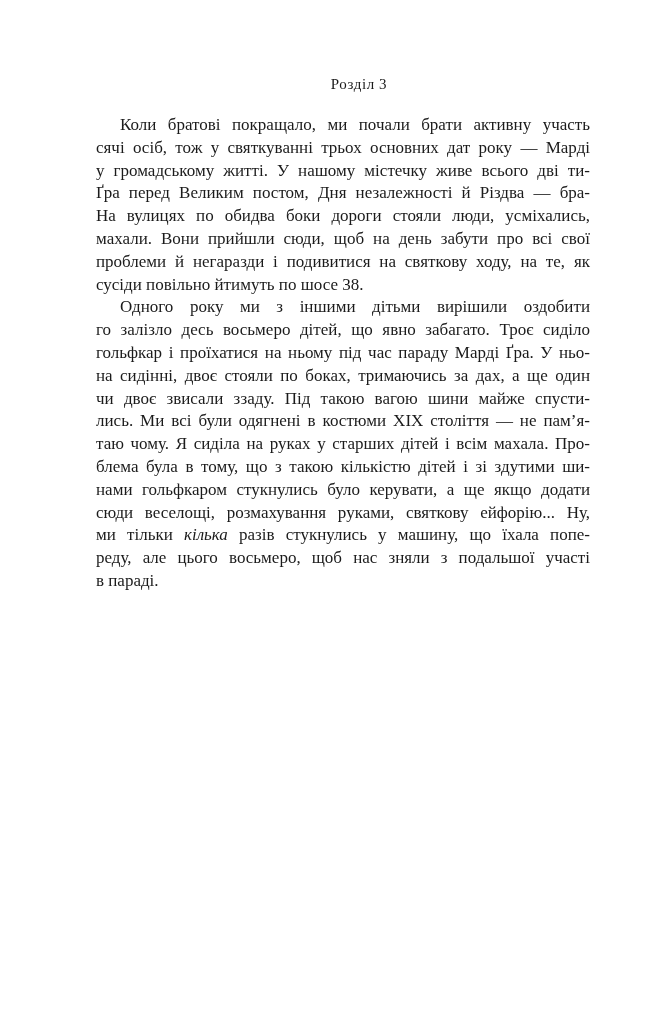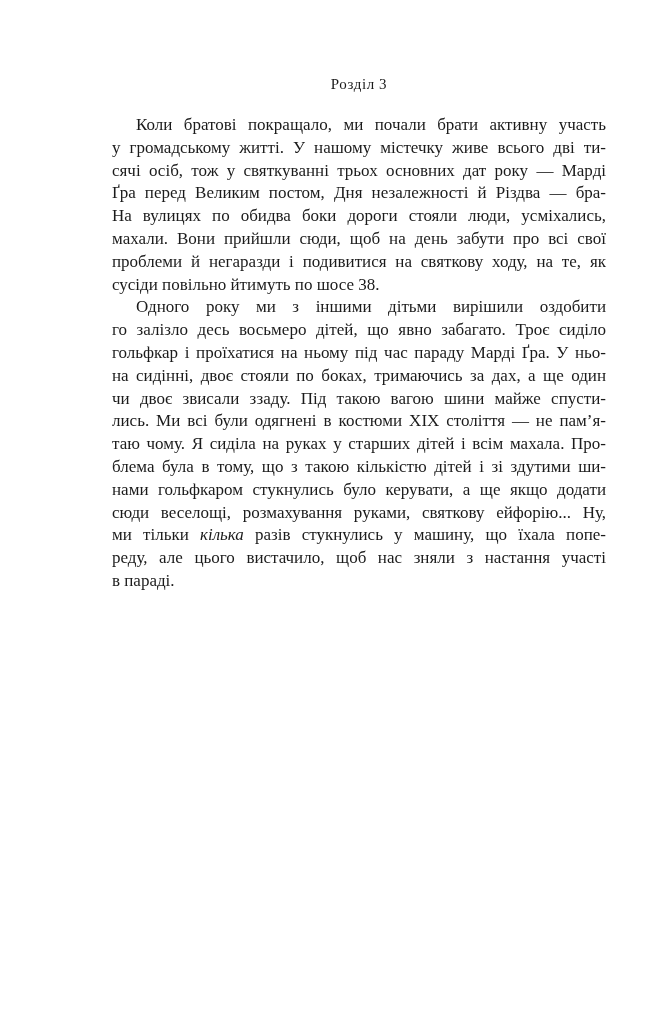--- a/index.html
+++ b/index.html
@@ -22,21 +22,21 @@
     left: 112px;
     width: 494px;
     text-align: center;
     font-size: 15px;
     letter-spacing: 0.6px;
     color: #1b1b1b;
   }
   .text-block {
     position: absolute;
     top: 114px;
-    left: 112px;
+    left: 96px;
     width: 494px;
     font-size: 17px;
     line-height: 22.8px;
   }
   .line {
     text-align: justify;
     text-align-last: justify;
     -moz-text-align-last: justify;
   }
   .line.last {
@@ -51,34 +51,34 @@
     margin-top: 32px;
   }
 </style>
 </head>
 <body>
 
 <div class="page">
   <div class="chapter-heading">Розділ 3</div>
   <div class="text-block" id="text-block">
       <div class="line indent">Коли братові покращало, ми почали брати активну участь</div>
+      <div class="line">сячі осіб, тож у святкуванні трьох основних дат року — Марді</div>
       <div class="line">у громадському житті. У нашому містечку живе всього дві ти-</div>
-      <div class="line">сячі осіб, тож у святкуванні трьох основних дат року — Марді</div>
       <div class="line">Ґра перед Великим постом, Дня незалежності й Різдва — бра-</div>
       <div class="line">На вулицях по обидва боки дороги стояли люди, усміхались,</div>
       <div class="line">махали. Вони прийшли сюди, щоб на день забути про всі свої</div>
       <div class="line">проблеми й негаразди і подивитися на святкову ходу, на те, як</div>
       <div class="line last">сусіди повільно йтимуть по шосе 38.</div>
       <div class="line indent">Одного року ми з іншими дітьми вирішили оздобити</div>
       <div class="line">го залізло десь восьмеро дітей, що явно забагато. Троє сиділо</div>
       <div class="line">гольфкар і проїхатися на ньому під час параду Марді Ґра. У ньо-</div>
       <div class="line">на сидінні, двоє стояли по боках, тримаючись за дах, а ще один</div>
       <div class="line">чи двоє звисали ззаду. Під такою вагою шини майже спусти-</div>
       <div class="line">лись. Ми всі були одягнені в костюми XIX століття — не пам’я-</div>
       <div class="line">таю чому. Я сиділа на руках у старших дітей і всім махала. Про-</div>
       <div class="line">блема була в тому, що з такою кількістю дітей і зі здутими ши-</div>
       <div class="line">нами гольфкаром стукнулись було керувати, а ще якщо додати</div>
       <div class="line">сюди веселощі, розмахування руками, святкову ейфорію... Ну,</div>
       <div class="line">ми тільки <i>кілька</i> разів стукнулись у машину, що їхала попе-</div>
-      <div class="line">реду, але цього вистачило, щоб нас зняли з настання участі</div>
+      <div class="line">реду, але цього восьмеро, щоб нас зняли з подальшої участі</div>
       <div class="line last">в параді.</div>
     </div>
 </div>
 
 </body></html>

